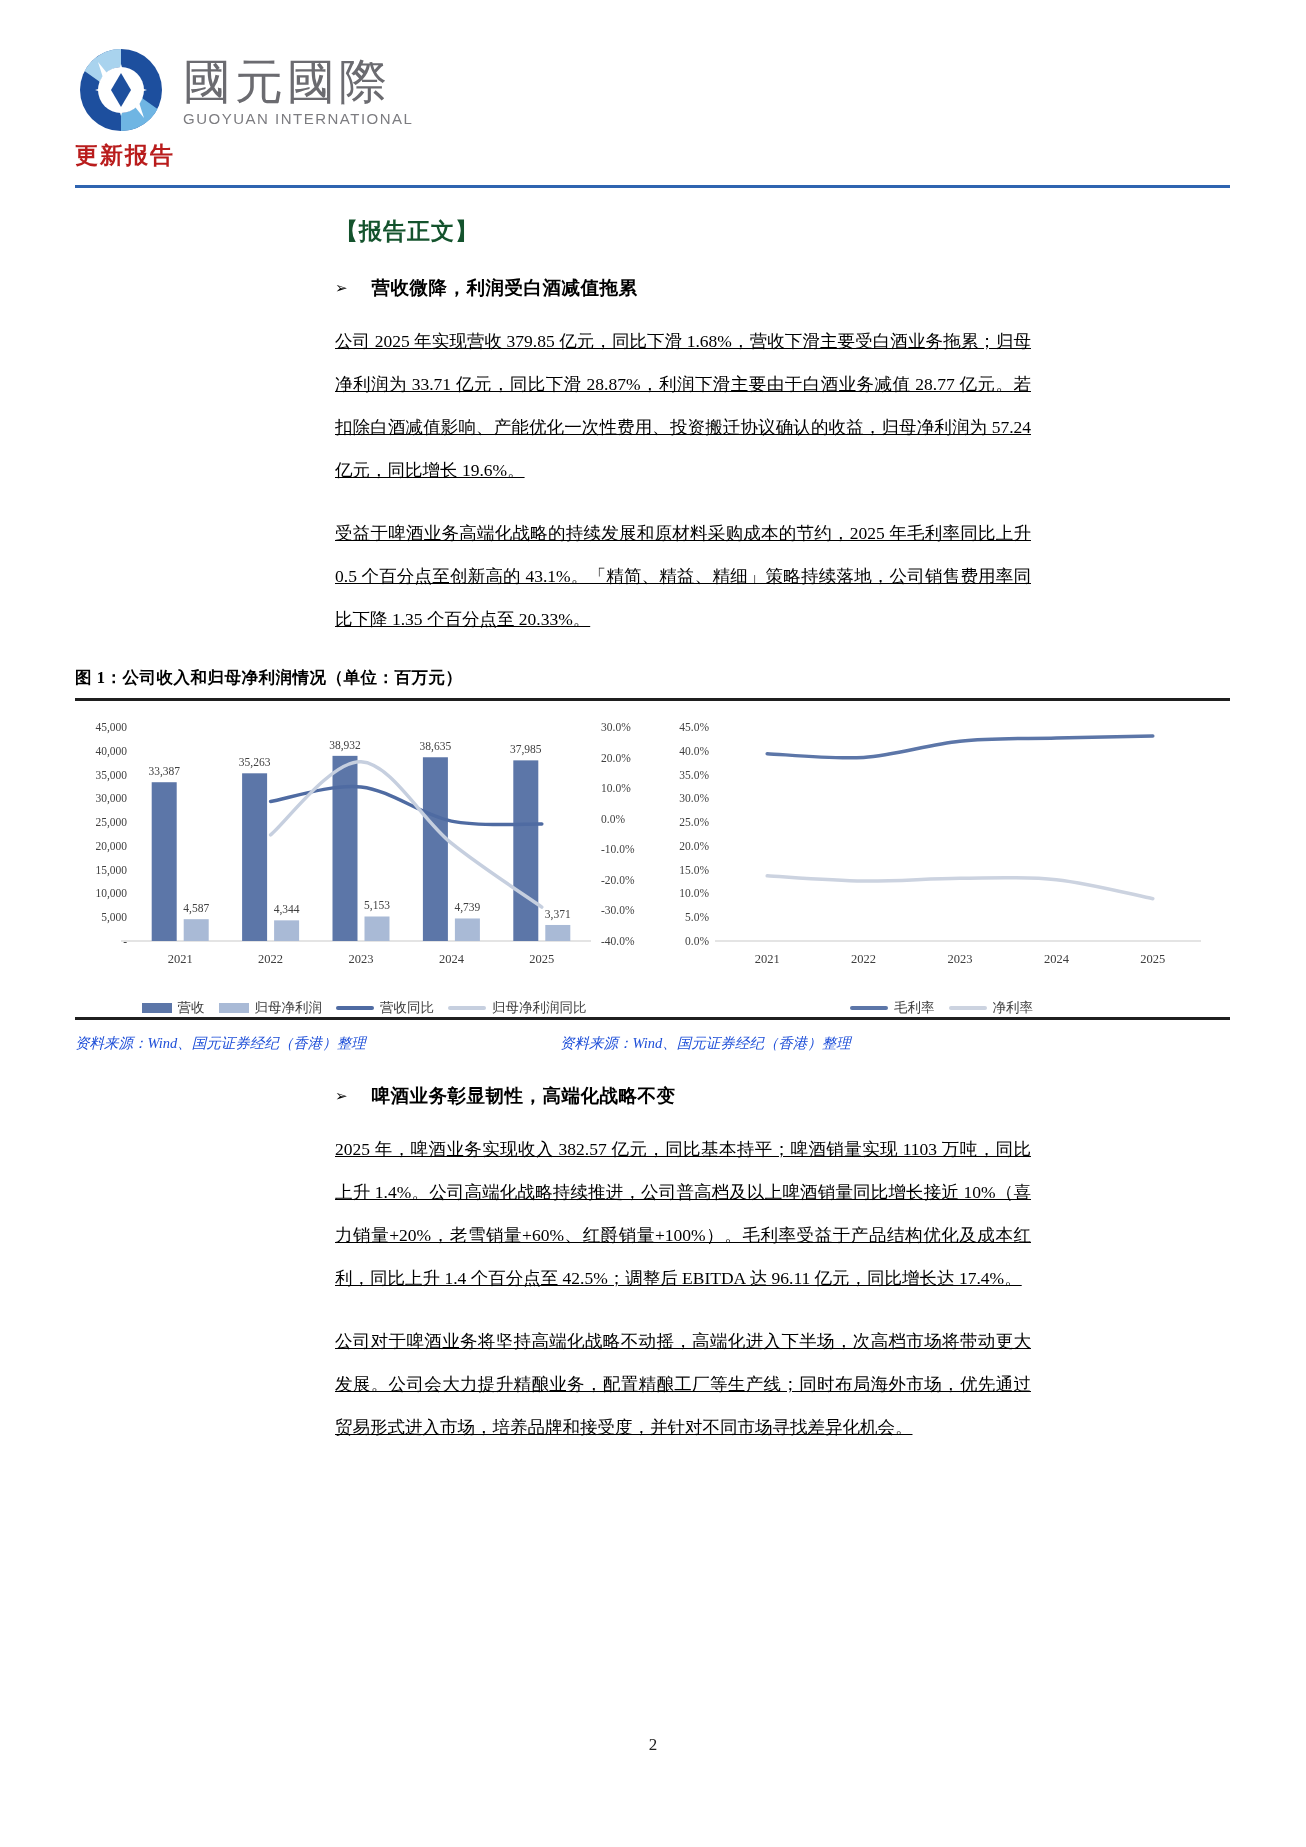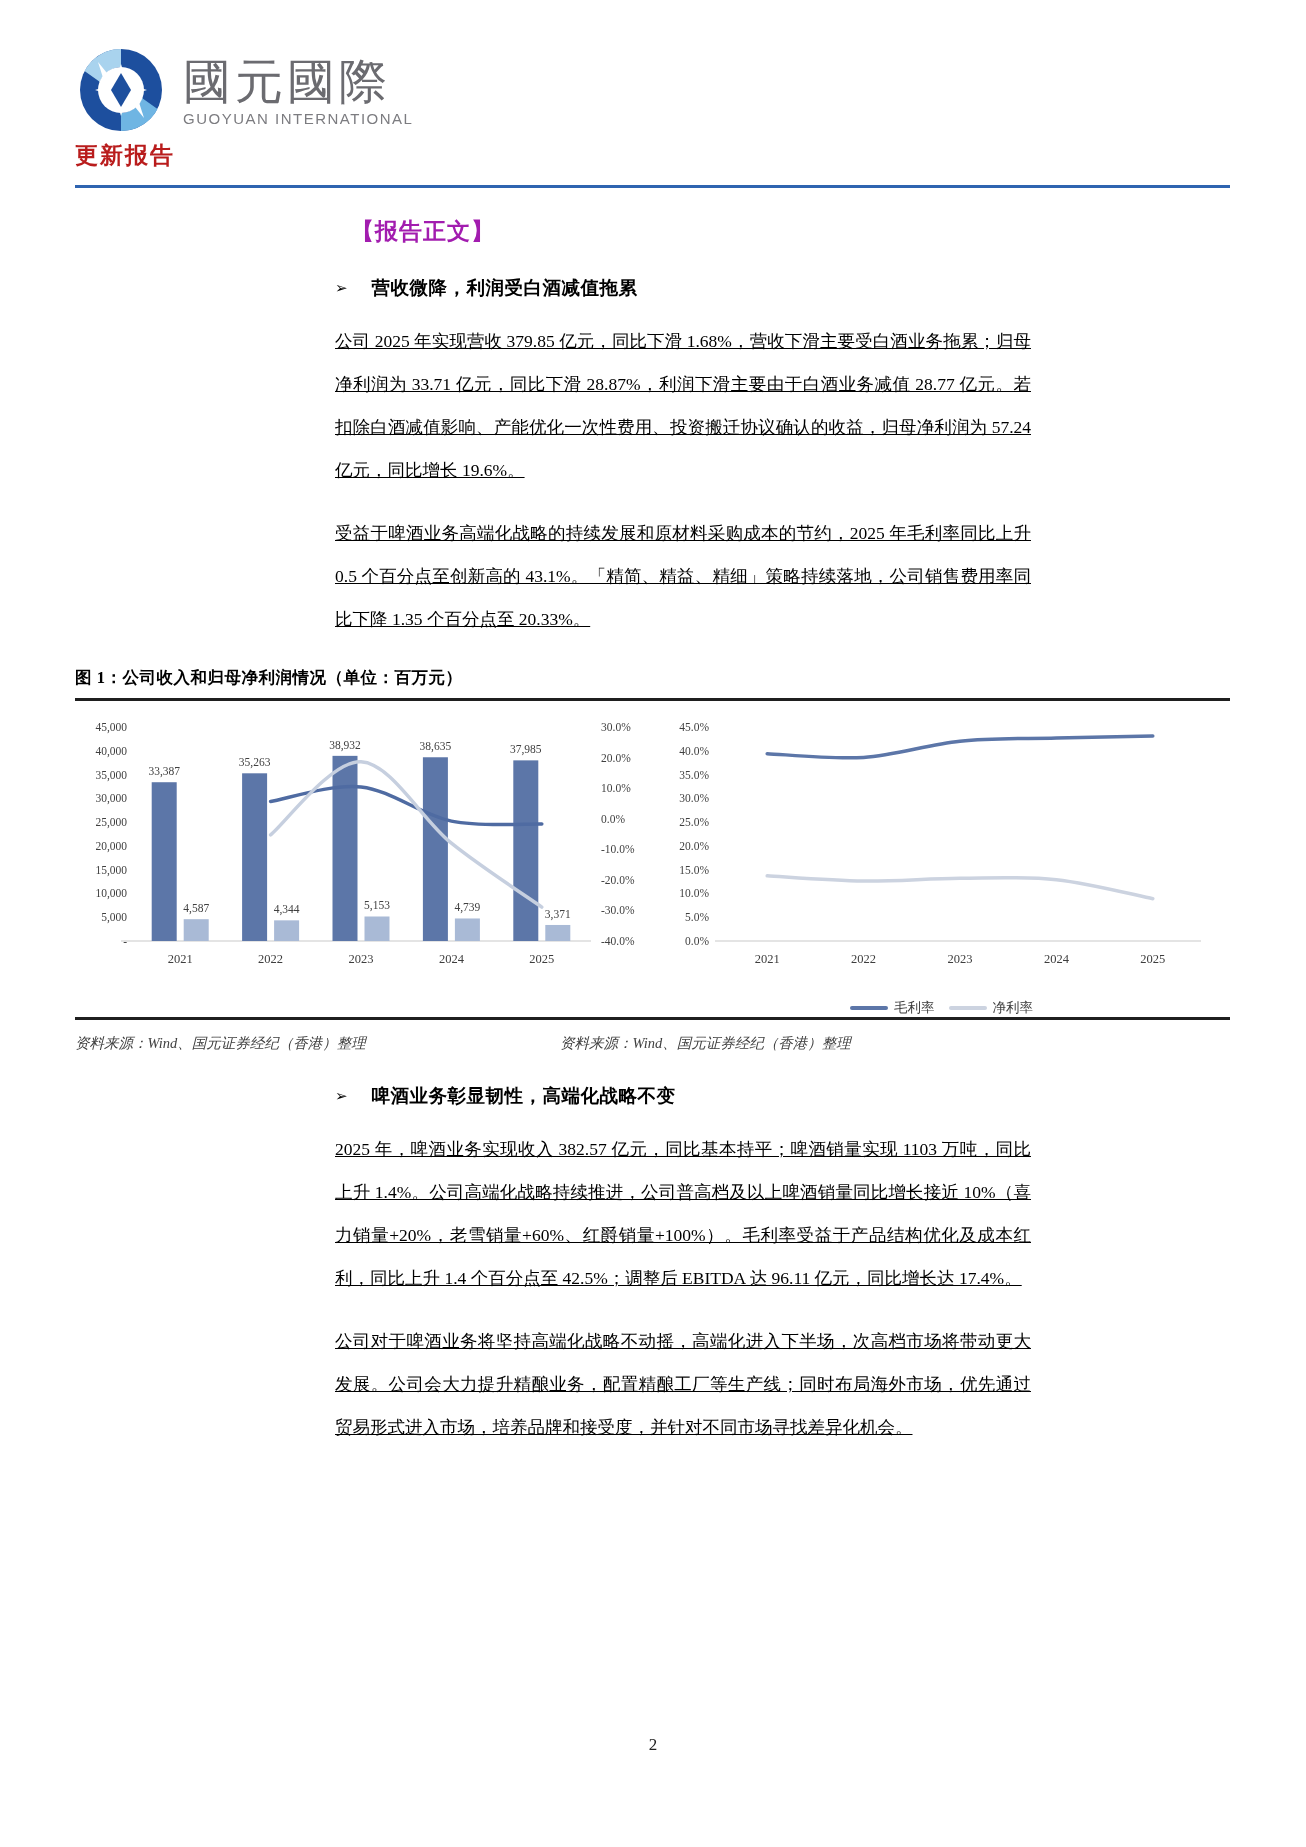--- a/index.html
+++ b/index.html
@@ -10,21 +10,21 @@
   
   .header{margin:44px 76px 0 75px;display:flex;justify-content:space-between;flex-direction:column;}
   .brand{display:flex;align-items:center;gap:16px;}
   .brand-text .cn{font-size:48px;color:#6b6b70;letter-spacing:4px;line-height:1.05;font-family:"Liberation Sans","DejaVu Sans",sans-serif;}
   .brand-text .en{font-size:15px;color:#7c7c80;letter-spacing:1.5px;margin-top:2px;font-family:"Liberation Sans","DejaVu Sans",sans-serif;}
   .report-type{font-size:23px;color:#b91c1c;font-weight:bold;padding-bottom:4px;letter-spacing:2px;}
   .header-rule{border-top:3px solid #2e64b0;margin:10px 76px 0 75px;}
   
   .content{margin:28px 76px 0 75px;width:1155px;}
   .body-col{margin-left:260px;width:712px;}
-  .section-title{font-size:23px;font-weight:bold;color:#a21caf;letter-spacing:1px;margin-bottom:28px;margin-left:16px;}
+  .section-title{font-size:23px;font-weight:bold;color:#14532d;letter-spacing:1px;margin-bottom:28px;}
   .bullet{display:flex;align-items:baseline;margin:26px 0 6px 0;}
   .bullet .marker{font-size:15px;margin-right:24px;transform:translateY(-1px);}
   .bullet .blabel{font-size:18.5px;font-weight:bold;letter-spacing:0.5px;}
   .para{font-size:17.5px;line-height:43px;text-align:justify;margin:20px 16px 0 0;text-decoration:underline;}
   
   .figure-block{margin-top:26px;}
   .fig-titles{display:flex;}
   .fig-titles .col-l{width:485px;}
   .fig-titles .col-r{flex:1;}
   .fig-title{font-size:16.5px;font-weight:bold;letter-spacing:0.5px;padding-bottom:9px;}
@@ -32,21 +32,21 @@
   .fig-charts{display:flex;padding-top:8px;}
   .chart-l{width:578px;}
   .chart-r{flex:1;}
   .legend{display:flex;justify-content:center;align-items:center;gap:14px;font-size:13.5px;color:#3d3d3d;margin-top:4px;}
   .legend .leg-item{display:flex;align-items:center;gap:6px;}
   .sw-bar{display:inline-block;width:30px;height:10px;}
   .sw-line{display:inline-block;width:38px;height:4px;border-radius:2px;}
   .fig-sources{display:flex;margin-top:14px;padding-bottom:4px;}
   .fig-sources .col-l{width:485px;}
   .fig-sources .col-r{flex:1;}
-  .source{font-size:14.5px;font-style:italic;color:#404040;}
+  .source{font-size:14.5px;font-style:italic;color:#1d4ed8;}
   
   .page-number{position:absolute;bottom:92px;left:0;width:100%;text-align:center;font-size:17px;color:#222;}
   svg text{font-family:"Liberation Serif","DejaVu Serif",serif;}
 </style>
 </head>
 <body>
 
 <div class="page">
 
   <div class="header">
@@ -132,20 +132,38 @@
               <text x="392.40000000000003" y="202.46342222222222" text-anchor="middle" font-size="11.5" fill="#404040">4,739</text>
               <text x="376.40000000000003" y="254" text-anchor="middle" font-size="12.5" fill="#3d3d3d">2024</text>
               <rect x="438.3" y="51.360222222222205" width="25" height="180.6397777777778" fill="#5c76a8"></rect>
               <text x="450.8" y="44.360222222222205" text-anchor="middle" font-size="11.5" fill="#404040">37,985</text>
               <rect x="470.3" y="215.96902222222224" width="25" height="16.030977777777764" fill="#a9bad6"></rect>
               <text x="482.8" y="208.96902222222224" text-anchor="middle" font-size="11.5" fill="#404040">3,371</text>
               <text x="466.8" y="254" text-anchor="middle" font-size="12.5" fill="#3d3d3d">2025</text>
               <path d="M195.60000000000002,92.59428571428572C210.66666666666669,90.14857142857143,255.86666666666667,74.65904761904764,286,77.92000000000002C316.1333333333333,81.18095238095239,346.2666666666667,105.99476190476189,376.40000000000003,112.15999999999998C406.53333333333336,118.32523809523808,451.73333333333335,114.45285714285714,466.8,114.91142857142857" fill="none" stroke="#4f6ba2" stroke-width="3.5" stroke-linecap="round"></path>
               <path d="M195.60000000000002,125.91714285714285C210.66666666666669,113.7395238095238,255.86666666666667,51.47571428571427,286,52.851428571428556C316.1333333333333,54.227142857142844,346.2666666666667,109.96904761904763,376.40000000000003,134.17142857142858C406.53333333333336,158.37380952380954,451.73333333333335,187.41666666666666,466.8,198.06571428571428" fill="none" stroke="#c6cfdf" stroke-width="3.5" stroke-linecap="round"></path>
             </svg>
+          <div class="legend">
+            <span class="leg-item">
+              <span class="sw-bar" style="background: rgb(92, 118, 168);"></span>
+              <span>营收</span>
+            </span>
+            <span class="leg-item">
+              <span class="sw-bar" style="background: rgb(169, 186, 214);"></span>
+              <span>归母净利润</span>
+            </span>
+            <span class="leg-item">
+              <span class="sw-line" style="background: rgb(79, 107, 162);"></span>
+              <span>营收同比</span>
+            </span>
+            <span class="leg-item">
+              <span class="sw-line" style="background: rgb(198, 207, 223);"></span>
+              <span>归母净利润同比</span>
+            </span>
+          </div>
         </div>
         <div class="chart-r">
           <svg id="fig2-svg" width="572" height="282" viewBox="0 0 572 282">
               <text x="56" y="236" text-anchor="end" font-size="11.5" fill="#3f3f3f">0.0%</text>
               <text x="56" y="212.22222222222223" text-anchor="end" font-size="11.5" fill="#3f3f3f">5.0%</text>
               <text x="56" y="188.44444444444446" text-anchor="end" font-size="11.5" fill="#3f3f3f">10.0%</text>
               <text x="56" y="164.66666666666669" text-anchor="end" font-size="11.5" fill="#3f3f3f">15.0%</text>
               <text x="56" y="140.8888888888889" text-anchor="end" font-size="11.5" fill="#3f3f3f">20.0%</text>
               <text x="56" y="117.1111111111111" text-anchor="end" font-size="11.5" fill="#3f3f3f">25.0%</text>
               <text x="56" y="93.33333333333334" text-anchor="end" font-size="11.5" fill="#3f3f3f">30.0%</text>

